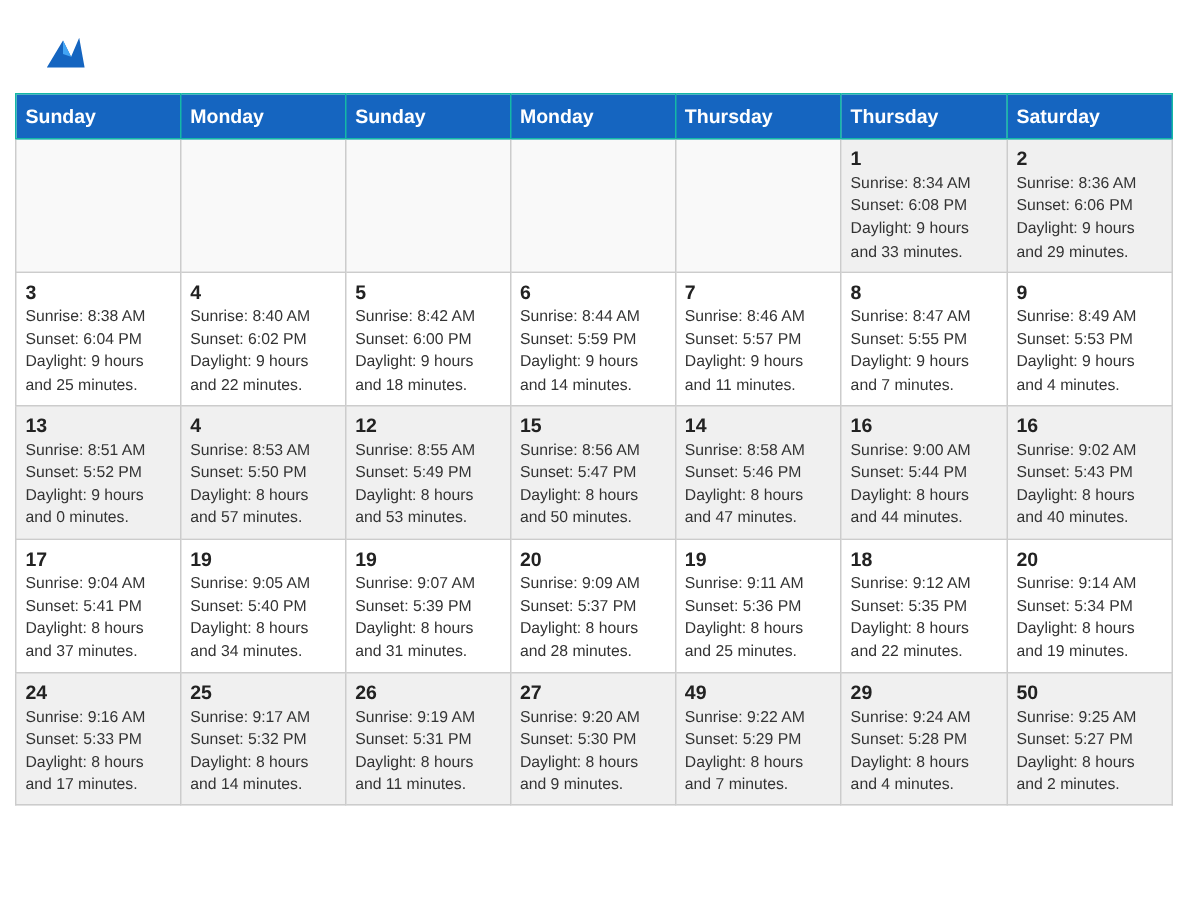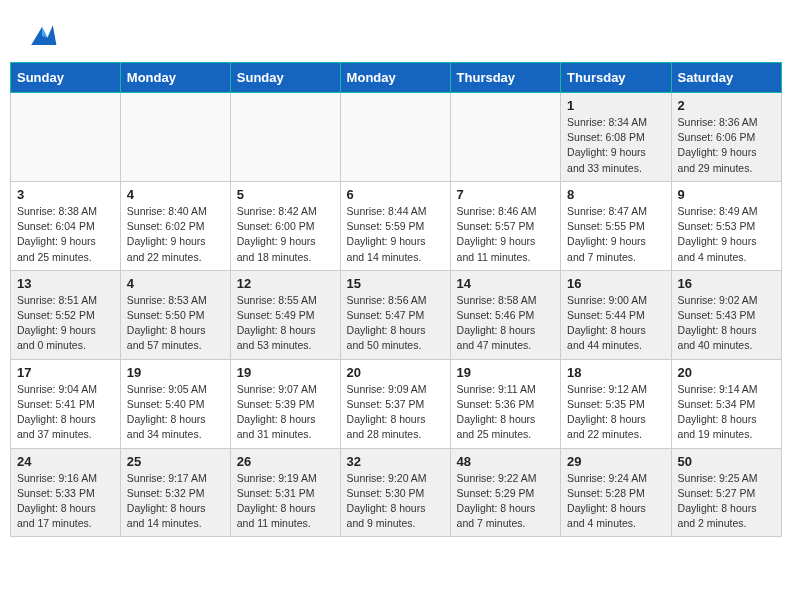--- a/index.html
+++ b/index.html
@@ -167,25 +167,25 @@
           </td>
           <td class="shaded">
             <span class="day-num">25</span>
             <div class="day-info">Sunrise: 9:17 AM<br>Sunset: 5:32 PM<br>Daylight: 8 hours and 14 minutes.</div>
           </td>
           <td class="shaded">
             <span class="day-num">26</span>
             <div class="day-info">Sunrise: 9:19 AM<br>Sunset: 5:31 PM<br>Daylight: 8 hours and 11 minutes.</div>
           </td>
           <td class="shaded">
-            <span class="day-num">32</span>
+            <span class="day-num">27</span>
             <div class="day-info">Sunrise: 9:20 AM<br>Sunset: 5:30 PM<br>Daylight: 8 hours and 9 minutes.</div>
           </td>
           <td class="shaded">
-            <span class="day-num">48</span>
+            <span class="day-num">49</span>
             <div class="day-info">Sunrise: 9:22 AM<br>Sunset: 5:29 PM<br>Daylight: 8 hours and 7 minutes.</div>
           </td>
           <td class="shaded">
             <span class="day-num">29</span>
             <div class="day-info">Sunrise: 9:24 AM<br>Sunset: 5:28 PM<br>Daylight: 8 hours and 4 minutes.</div>
           </td>
           <td class="shaded">
             <span class="day-num">50</span>
             <div class="day-info">Sunrise: 9:25 AM<br>Sunset: 5:27 PM<br>Daylight: 8 hours and 2 minutes.</div>
           </td>

